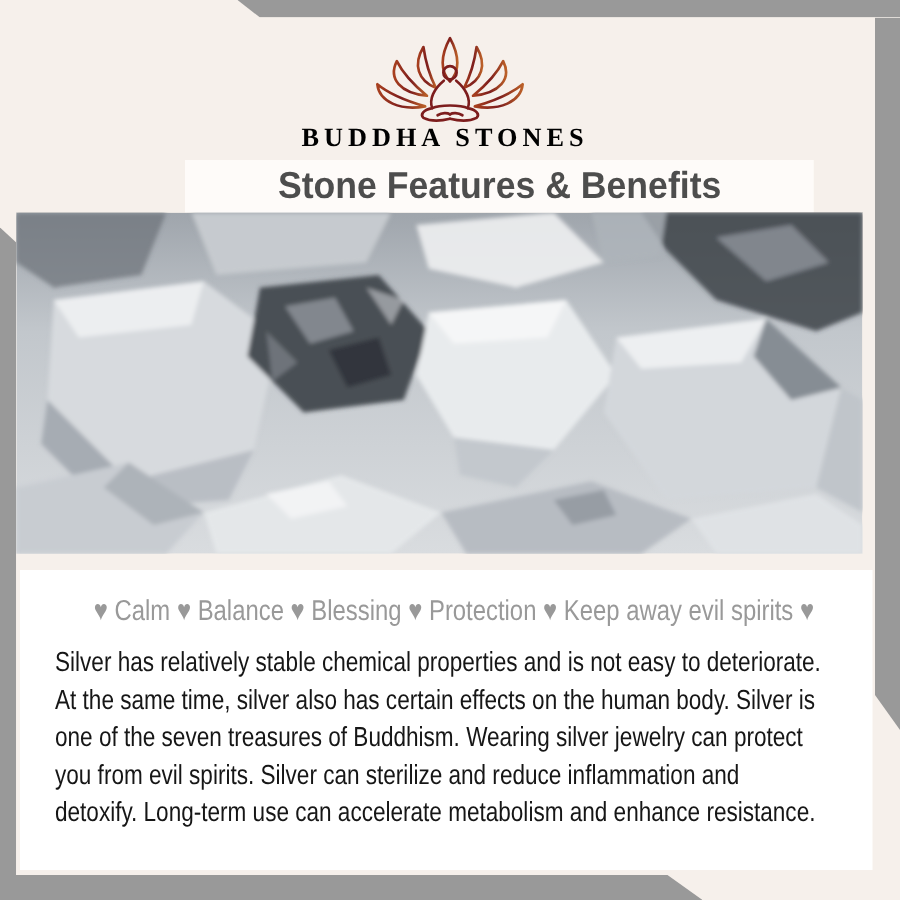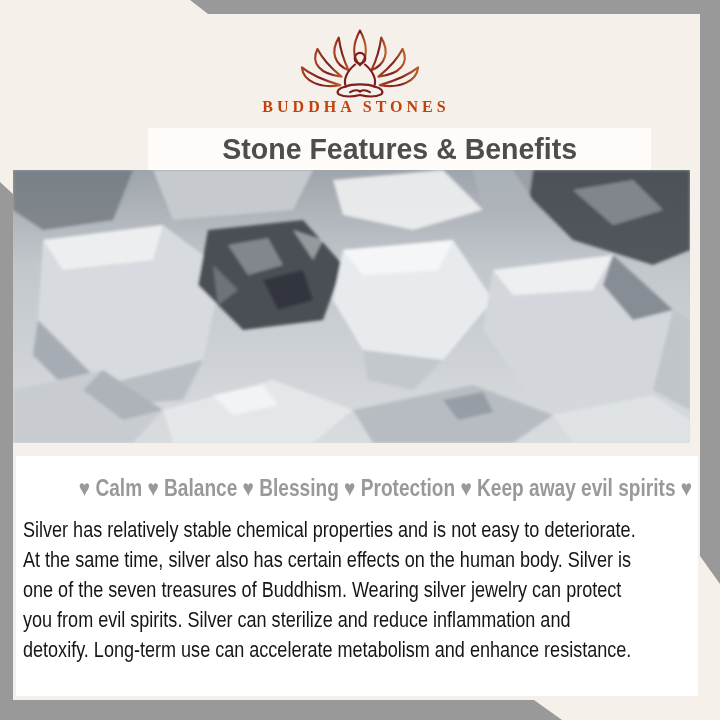--- a/index.html
+++ b/index.html
@@ -10,42 +10,42 @@
   .frame{position:absolute;background:#999999;}
   .frame-top{left:0;top:0;width:720px;height:14px;clip-path:polygon(190px 0,720px 0,720px 14px,208px 14px);}
   .frame-right{left:700px;top:14px;width:20px;height:570px;clip-path:polygon(0 0,100% 0,100% 100%,0 calc(100% - 28px));}
   .frame-bottom{left:0;top:700px;width:562px;height:20px;clip-path:polygon(0 0,534px 0,562px 20px,0 20px);}
   .frame-left{left:0;top:182px;width:13px;height:518px;clip-path:polygon(0 0,13px 12px,13px 518px,0 518px);}
 
   
   .logo-wrap{position:absolute;left:0;top:22px;width:720px;text-align:center;}
   .logo-svg{display:inline-block;}
   .brand-name{position:absolute;left:0;top:98px;width:712px;text-align:center;
-    font-family:"Liberation Serif", serif;font-size:16px;font-weight:600;letter-spacing:4px;color:#c2410c;}
+    font-family:"Liberation Serif", serif;font-size:21px;font-weight:600;letter-spacing:4px;color:#000000;}
 
   
   .banner{position:absolute;left:148px;top:128px;width:503px;height:42px;background:#fefbf9;
     display:flex;align-items:center;justify-content:center;}
   .banner-title{font-size:30px;font-weight:bold;color:#4d4d4d;white-space:nowrap;
     display:inline-block;transform:scaleX(0.95);transform-origin:center;}
 
   
   .photo{position:absolute;left:13px;top:170px;width:677px;height:273px;overflow:hidden;}
   .photo svg{display:block;}
   .photo-label{position:absolute;left:10px;top:404px;width:170px;height:37px;background:#8d8d8d;
     clip-path:polygon(0 0,158px 0,170px 37px,0 37px);
     color:#ffffff;font-size:26px;font-weight:bold;line-height:37px;padding-left:0;
     box-shadow:0 3px 6px rgba(0,0,0,0.3);}
   .photo-label span{display:inline-block;margin-left:28px;transform:scaleX(0.92);transform-origin:left center;}
 
   
   .card{position:absolute;left:16px;top:456px;width:682px;height:240px;background:#ffffff;}
-  .benefits-line{margin-top:19px;text-align:center;font-size:23px;font-weight:bold;color:#999999;}
+  .benefits-line{margin-top:19px;text-align:center;font-size:23px;font-weight:normal;color:#999999;}
   .benefits-line .cond{display:inline-block;white-space:nowrap;transform:scaleX(0.83);transform-origin:center;}
-  .description{margin-top:13px;margin-left:7px;color:#161616;font-size:22px;line-height:30px;}
+  .description{margin-top:13px;margin-left:28px;color:#161616;font-size:22px;line-height:30px;}
   .description .line{white-space:nowrap;display:block;transform:scaleX(0.82);transform-origin:left center;}
 </style>
 </head>
 <body>
 
 <div class="page">
 
   <div class="frame frame-top"></div>
   <div class="frame frame-right"></div>
   <div class="frame frame-bottom"></div>

